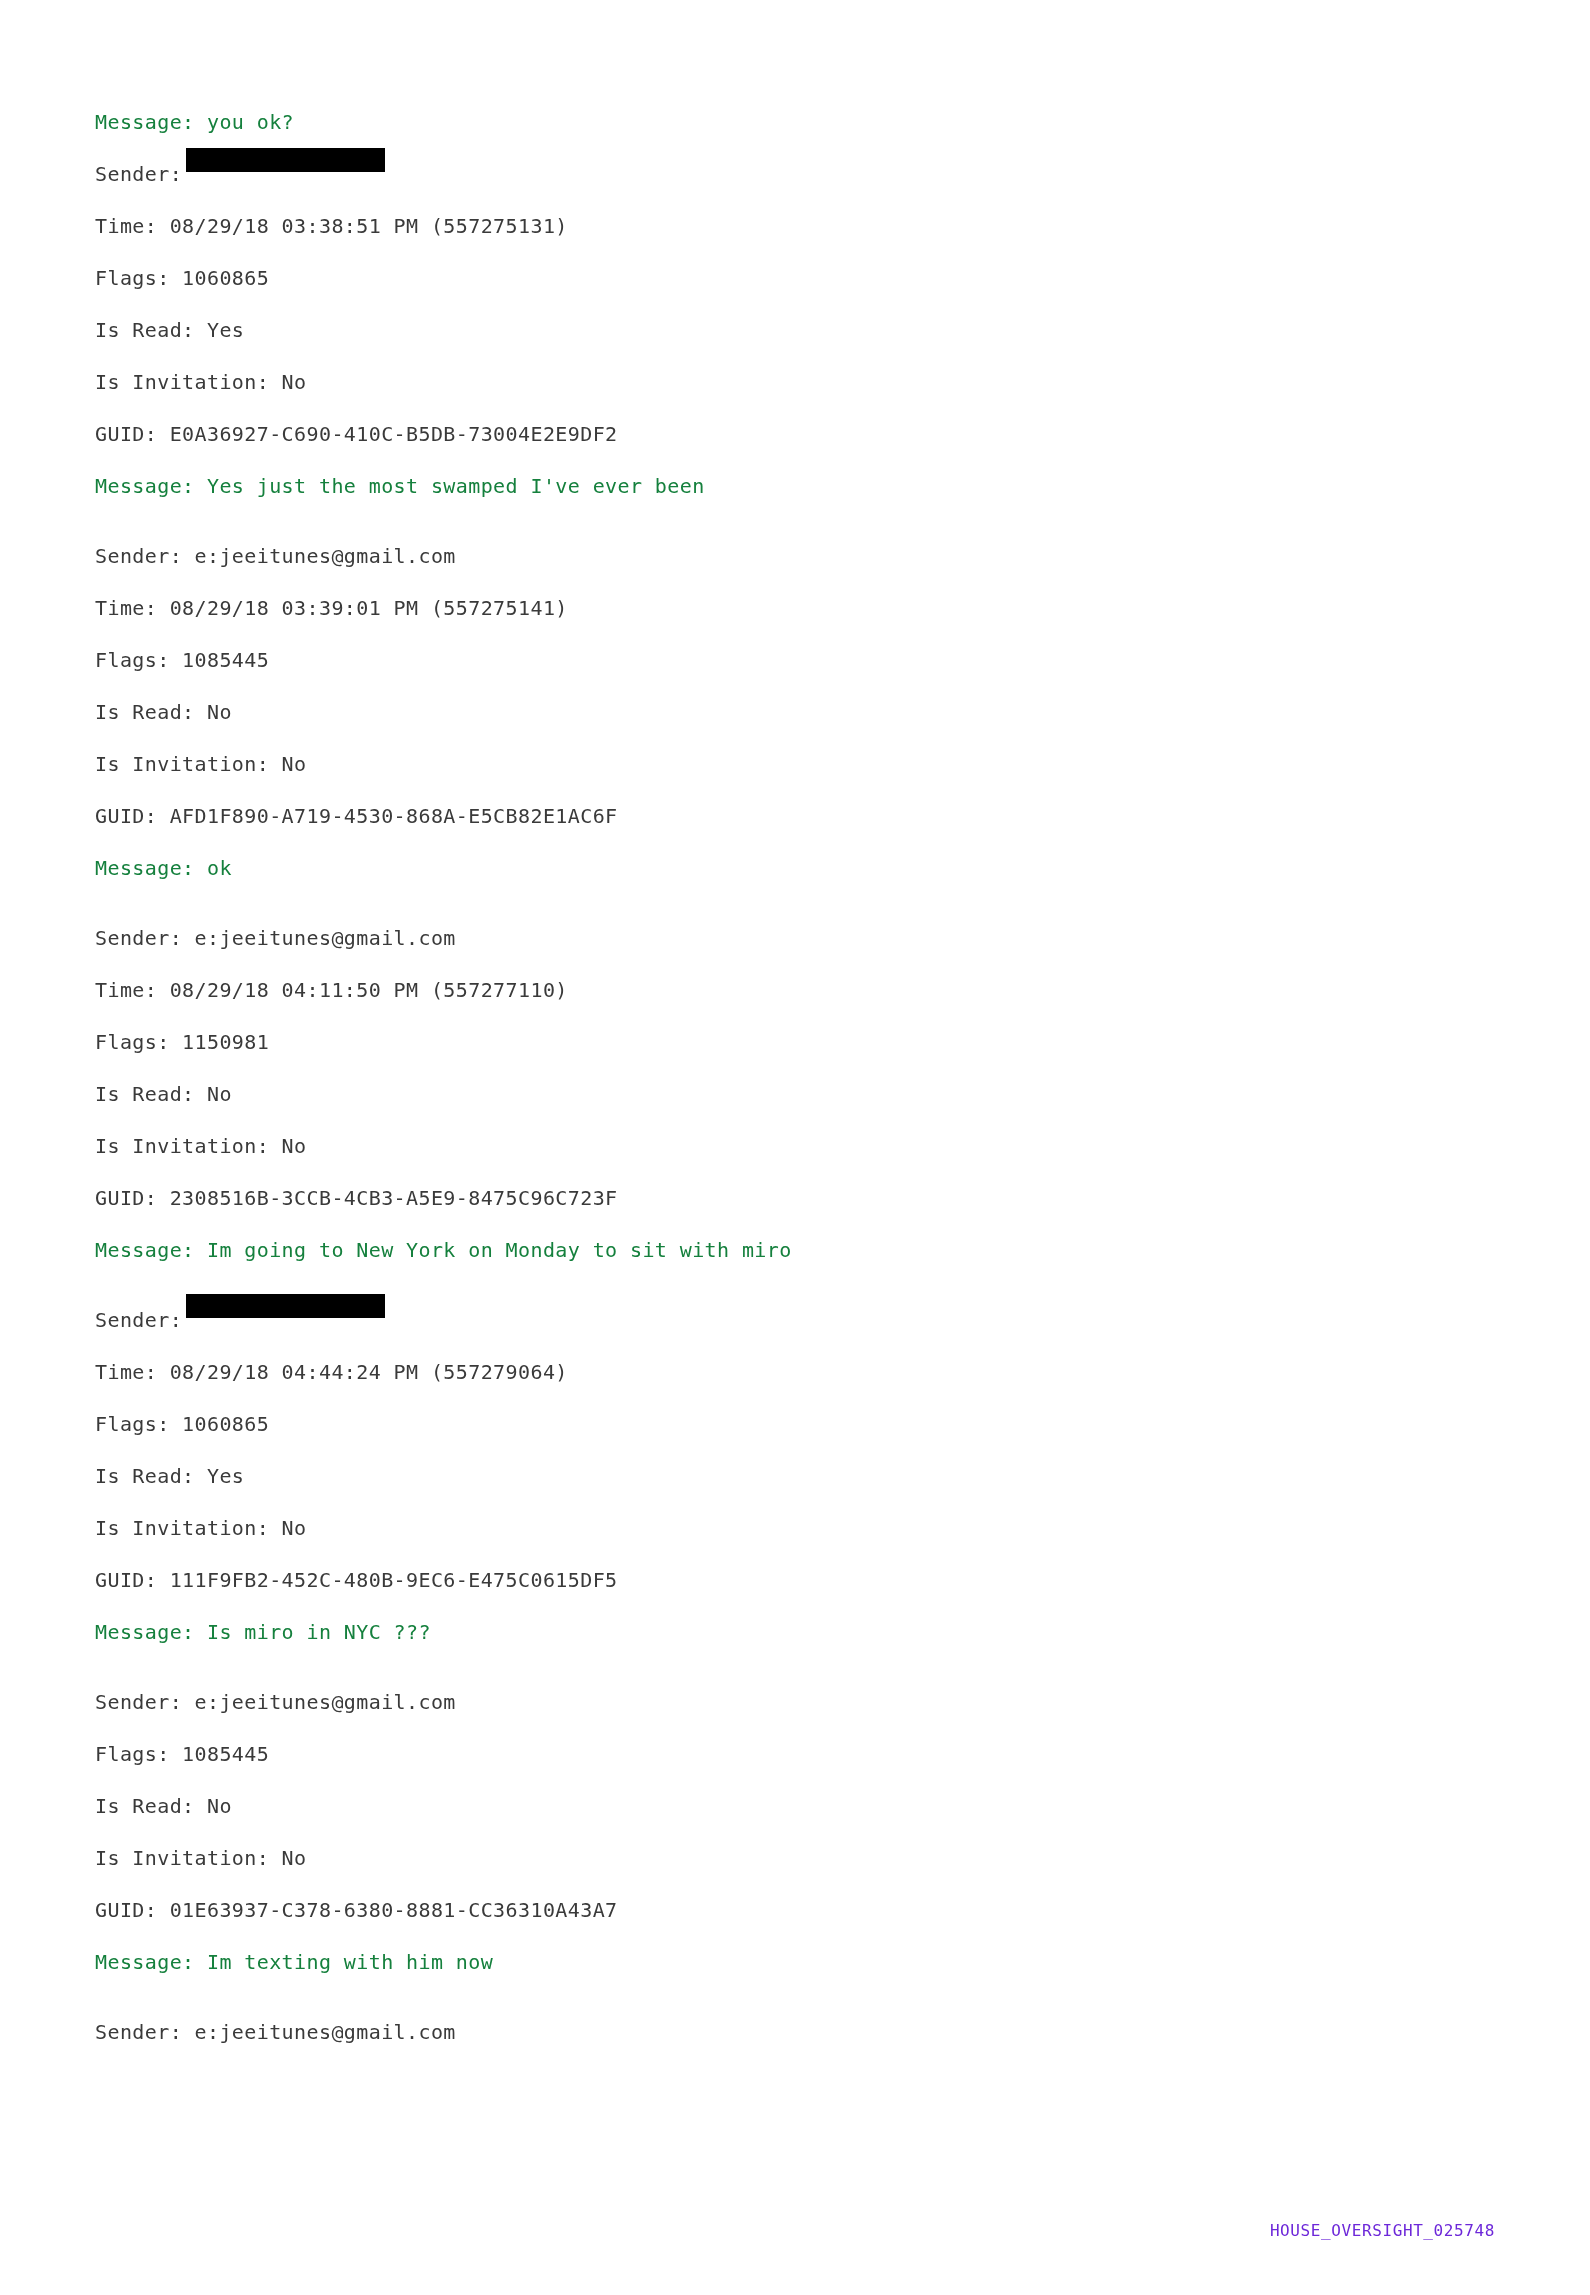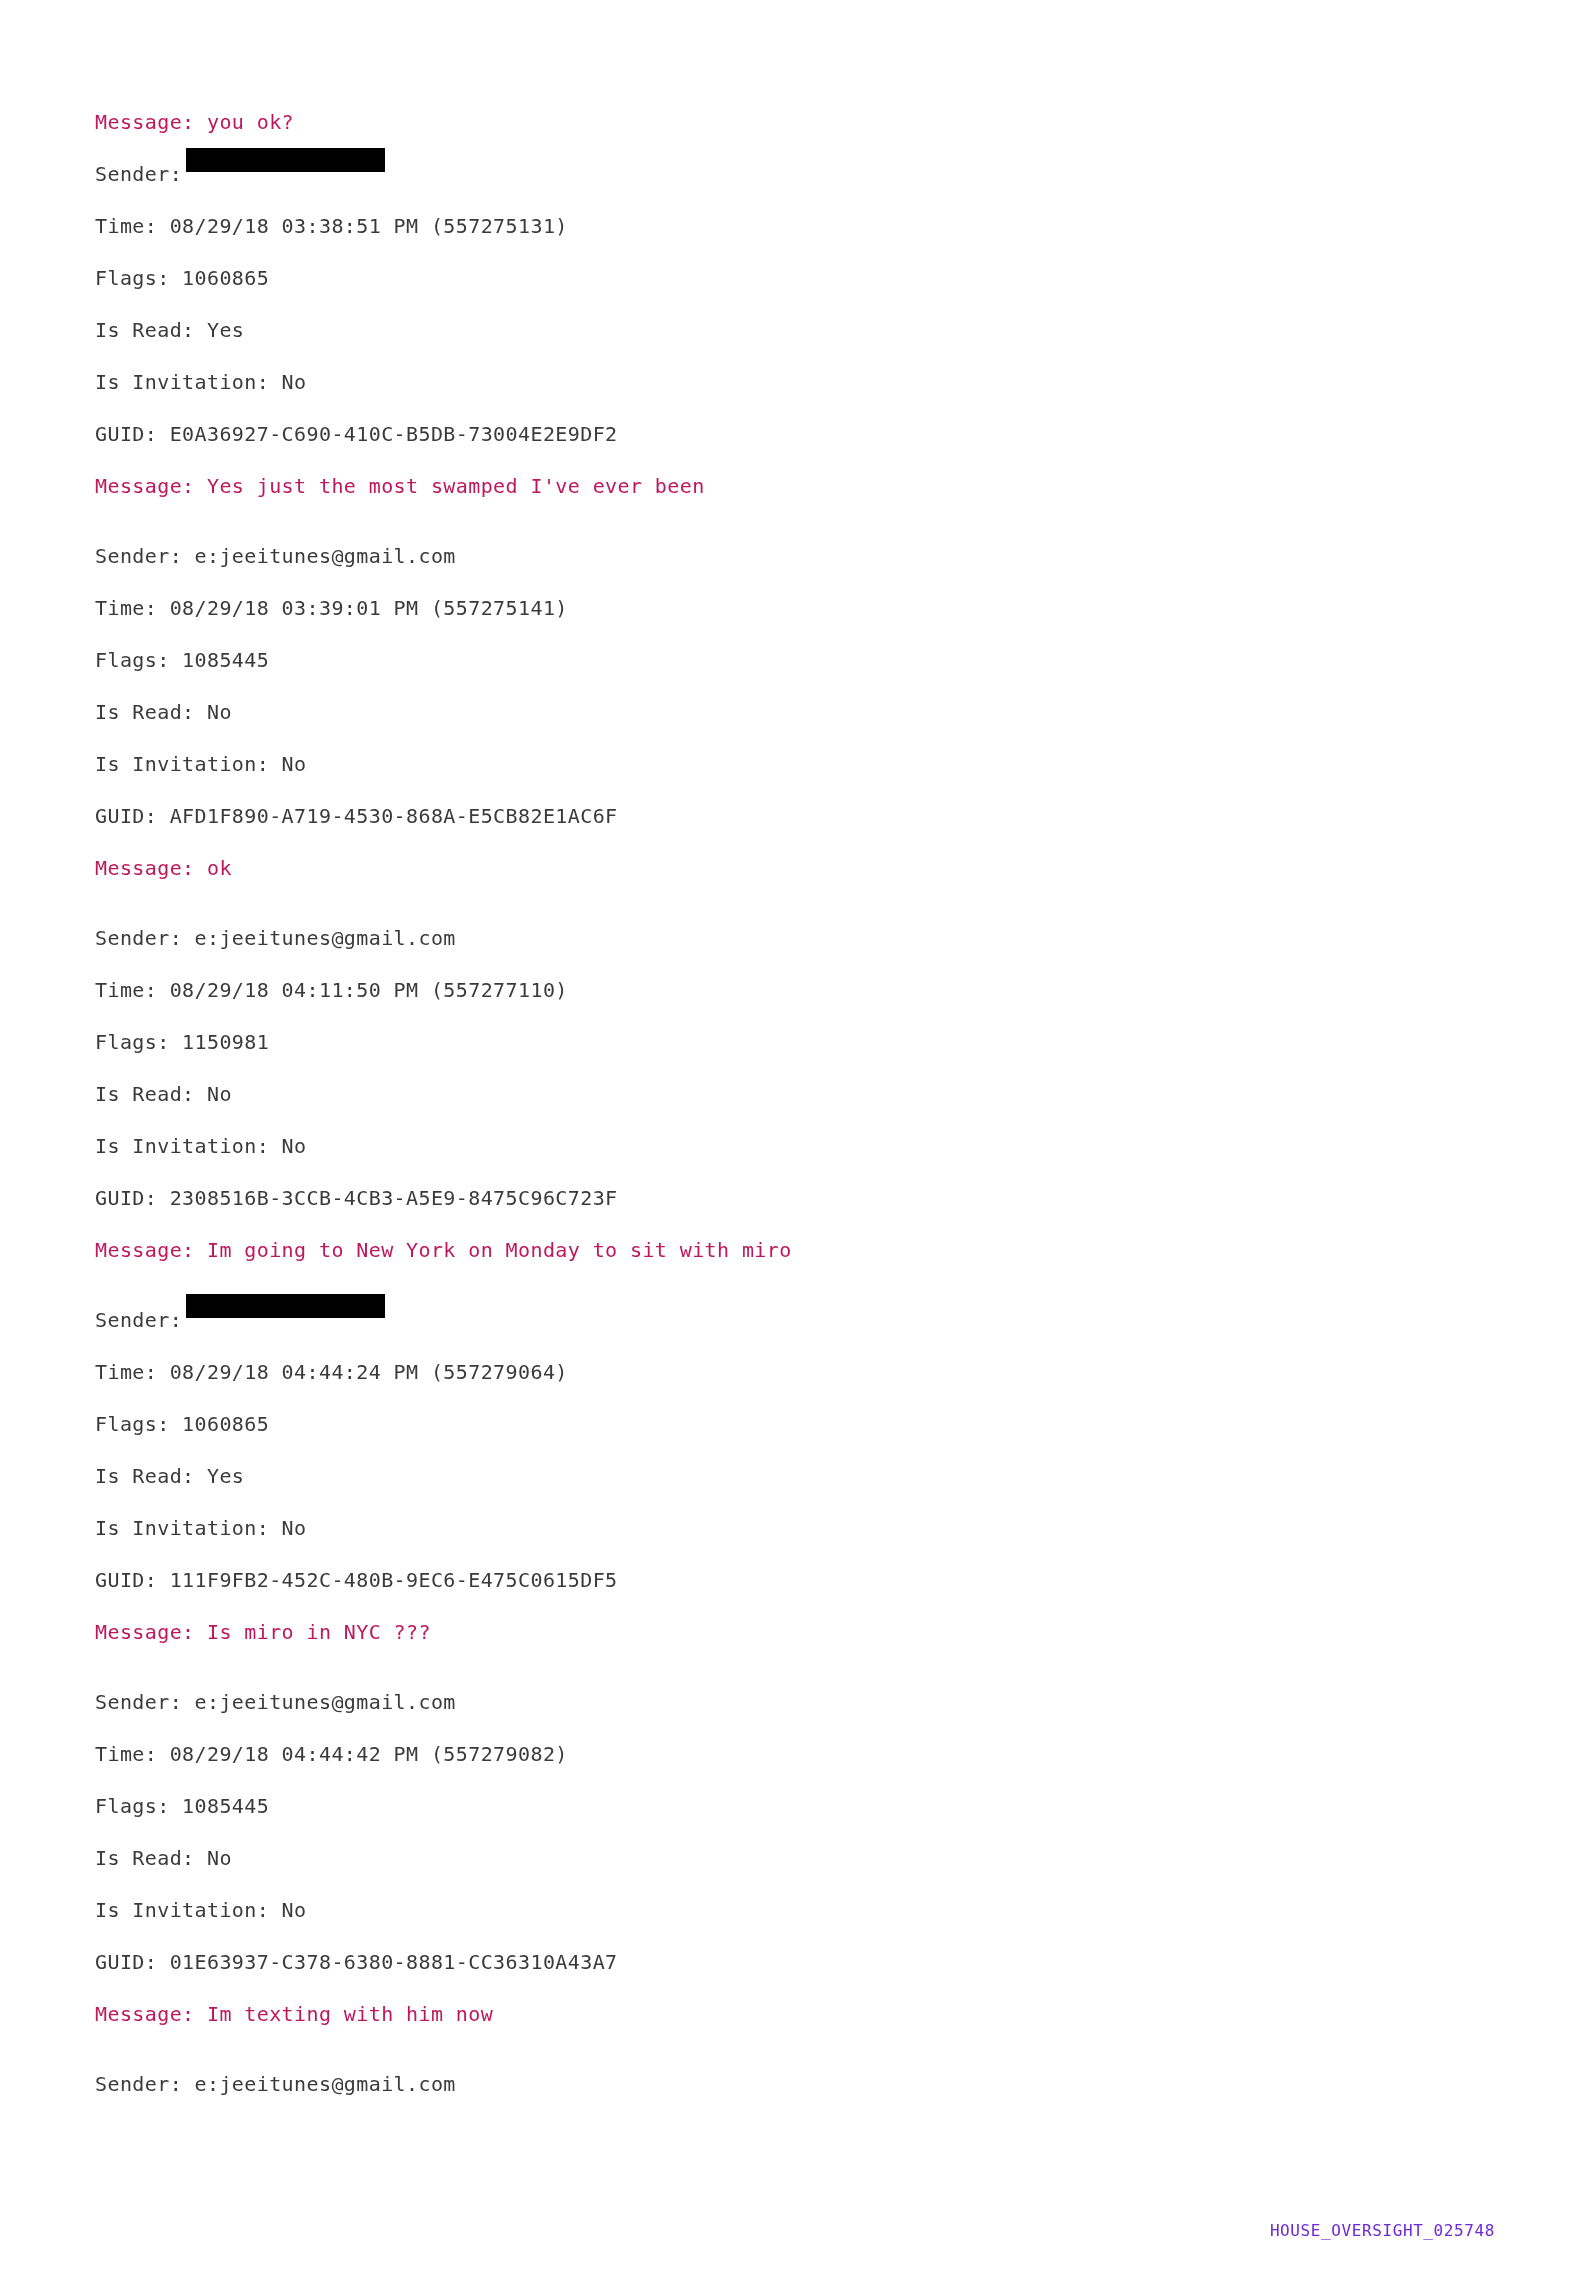--- a/index.html
+++ b/index.html
@@ -26,21 +26,21 @@
     width: 1399px;
   }
   .line {
     font-size: 20px;
     line-height: 52px;
     white-space: pre;
     letter-spacing: 0.4px;
     color: #3a3a3a;
   }
   .line.dark {
-    color: #be185d;
+    color: #15803d;
   }
   .block {
     margin-bottom: 18px;
   }
   .redacted-line {
     display: flex;
     align-items: flex-start;
     font-size: 20px;
     line-height: 52px;
     white-space: pre;
@@ -110,21 +110,20 @@
       <div class="line">Time: 08/29/18 04:44:24 PM (557279064)</div>
       <div class="line">Flags: 1060865</div>
       <div class="line">Is Read: Yes</div>
       <div class="line">Is Invitation: No</div>
       <div class="line">GUID: 111F9FB2-452C-480B-9EC6-E475C0615DF5</div>
       <div class="line dark">Message: Is miro in NYC ???</div>
     </div>
 
     <div class="block">
       <div class="line">Sender: e:jeeitunes@gmail.com</div>
-      <div class="line">Time: 08/29/18 04:44:42 PM (557279082)</div>
       <div class="line">Flags: 1085445</div>
       <div class="line">Is Read: No</div>
       <div class="line">Is Invitation: No</div>
       <div class="line">GUID: 01E63937-C378-6380-8881-CC36310A43A7</div>
       <div class="line dark">Message: Im texting with him now</div>
     </div>
 
     <div class="block">
       <div class="line">Sender: e:jeeitunes@gmail.com</div>
     </div>

